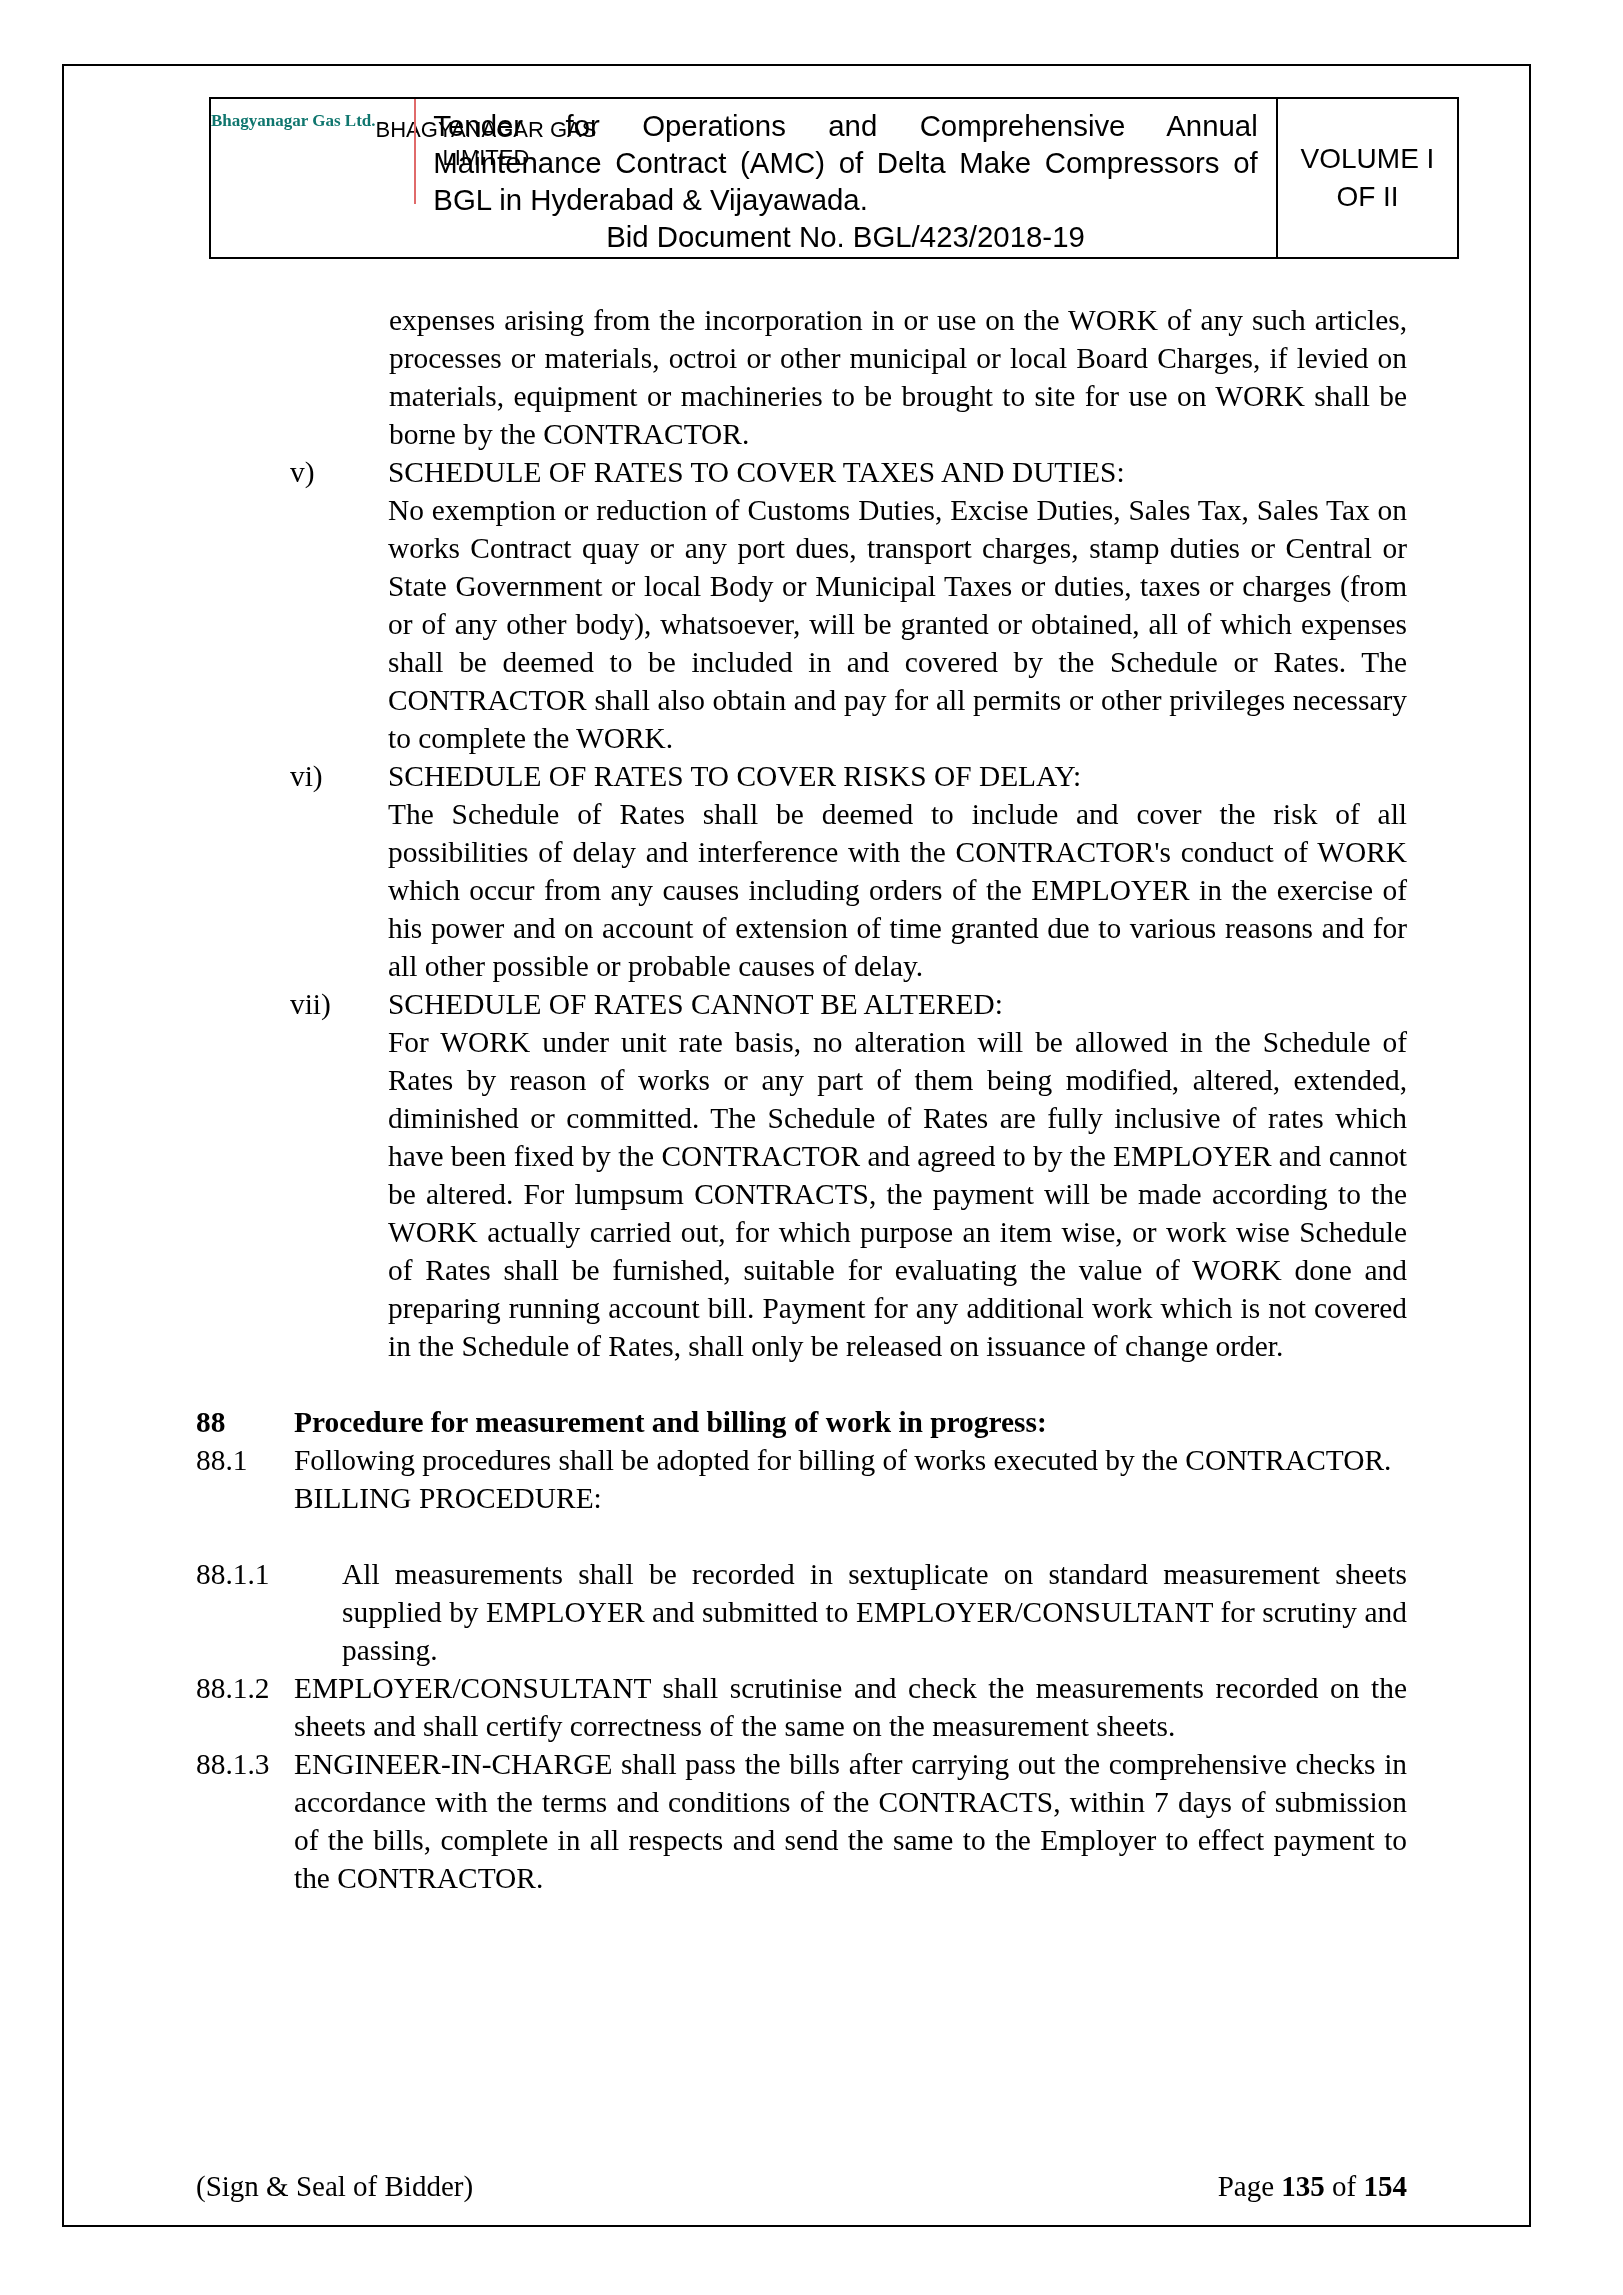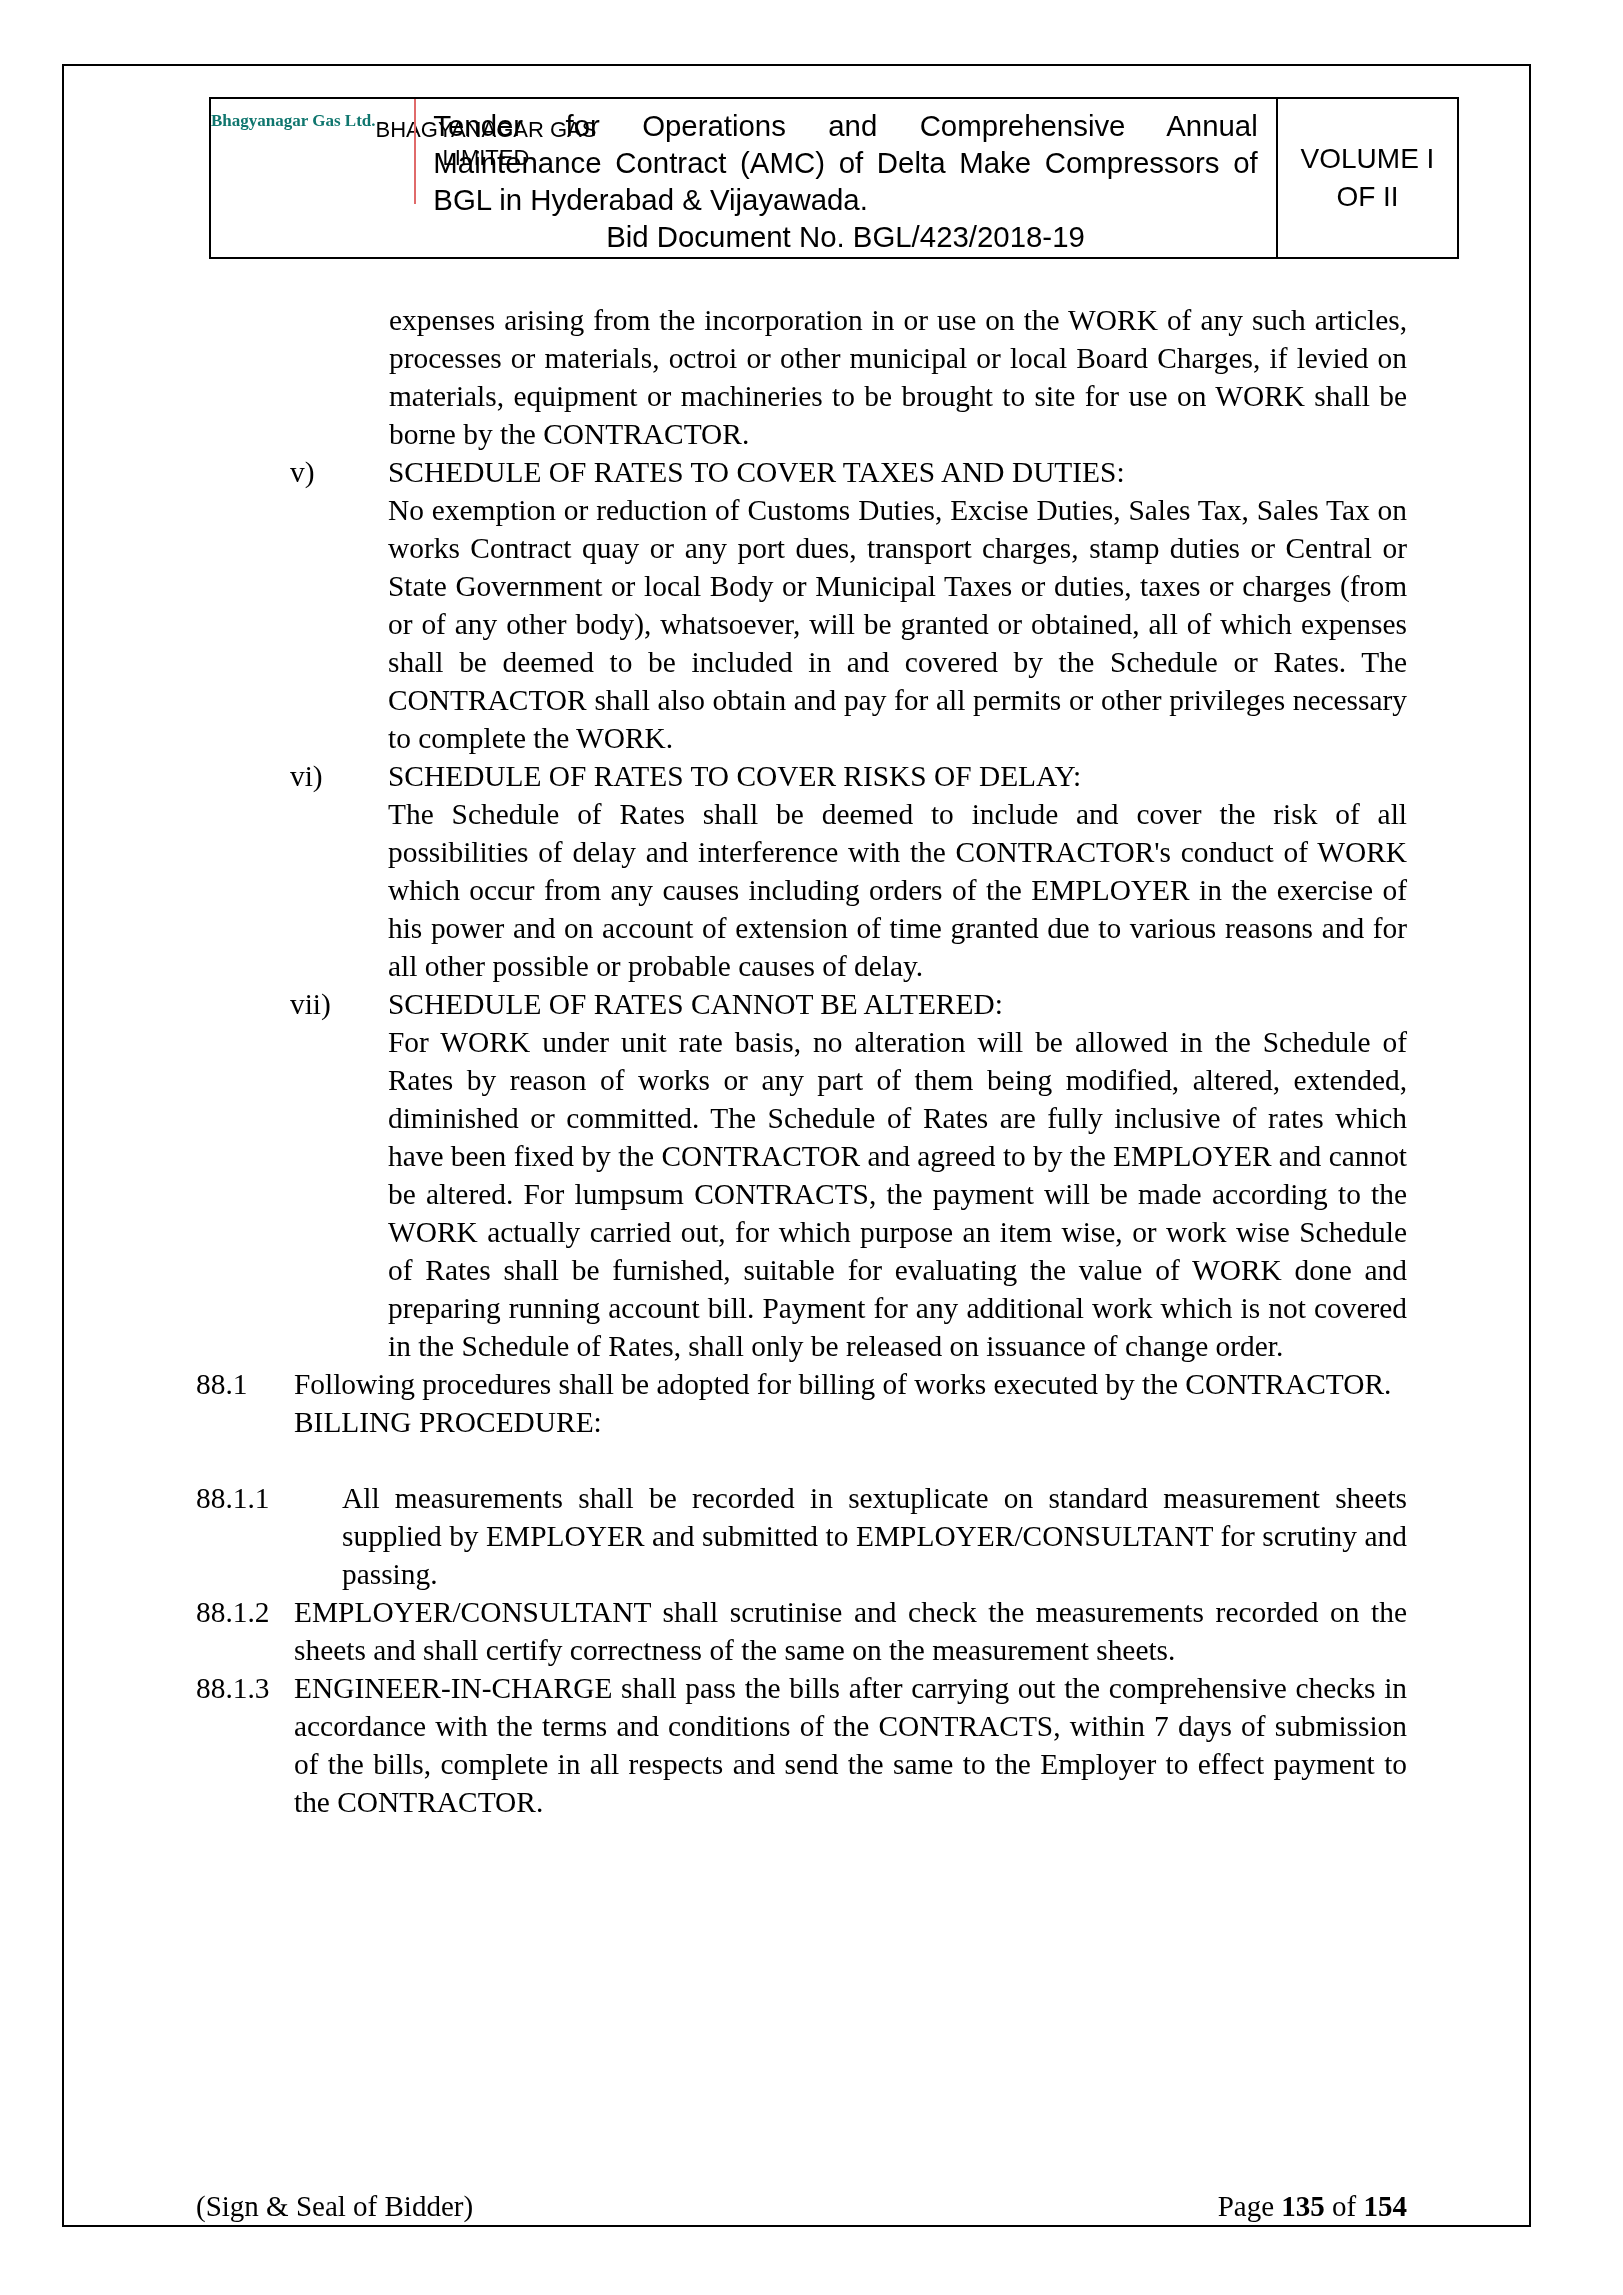--- a/index.html
+++ b/index.html
@@ -36,21 +36,21 @@
   .clause-body{flex:1;min-width:0;}
   .clause-text{text-align:justify;}
   .l1{display:flex;margin:0 122px 0 132px;}
   .l1-label{flex:0 0 98px;}
   .l1-body{flex:1;min-width:0;text-align:justify;}
   .sec88{margin-top:38px;font-weight:bold;}
   .items .l1.first{margin-top:38px;gap:48px;}
 
   
   .footer{position:absolute;left:132px;right:122px;top:2102px;display:flex;
-          justify-content:space-between;font-size:29px;line-height:37px;margin-top:20px;}
+          justify-content:space-between;font-size:29px;line-height:37px;}
   .footer b{font-weight:bold;}
 </style>
 </head>
 <body>
 
 <div class="page">
 
   <div class="hdr">
 
     <div class="hdr-cell1">
@@ -127,20 +127,24 @@
     </div>
 
     <div class="clause">
       <div class="clause-label">vii)</div>
       <div class="clause-body">
         <div class="clause-heading"> SCHEDULE OF RATES CANNOT BE ALTERED:</div>
         <div class="clause-text">For WORK under unit rate basis, no alteration will be allowed in the Schedule of Rates by reason of works or any part of them being modified, altered, extended, diminished or committed. The Schedule of Rates are fully inclusive of rates which have been fixed by the CONTRACTOR and agreed to by the EMPLOYER and cannot be altered. For lumpsum CONTRACTS, the payment will be made according to the WORK actually carried out, for which purpose an item wise, or work wise Schedule of Rates shall be furnished, suitable for evaluating the value of WORK done and preparing running account bill. Payment for any additional work which is not covered in the Schedule of Rates, shall only be released on issuance of change order.</div>
       </div>
     </div>
 
+    <div class="l1 sec88">
+      <div class="l1-label">88</div>
+      <div class="l1-body">Procedure for measurement and billing of work in progress:</div>
+    </div>
 
     <div class="l1">
       <div class="l1-label">88.1</div>
       <div class="l1-body">
         <div>Following procedures shall be adopted for billing of works executed by the CONTRACTOR.</div>
         <div> BILLING PROCEDURE:</div>
       </div>
     </div>
 
     <div class="items">

